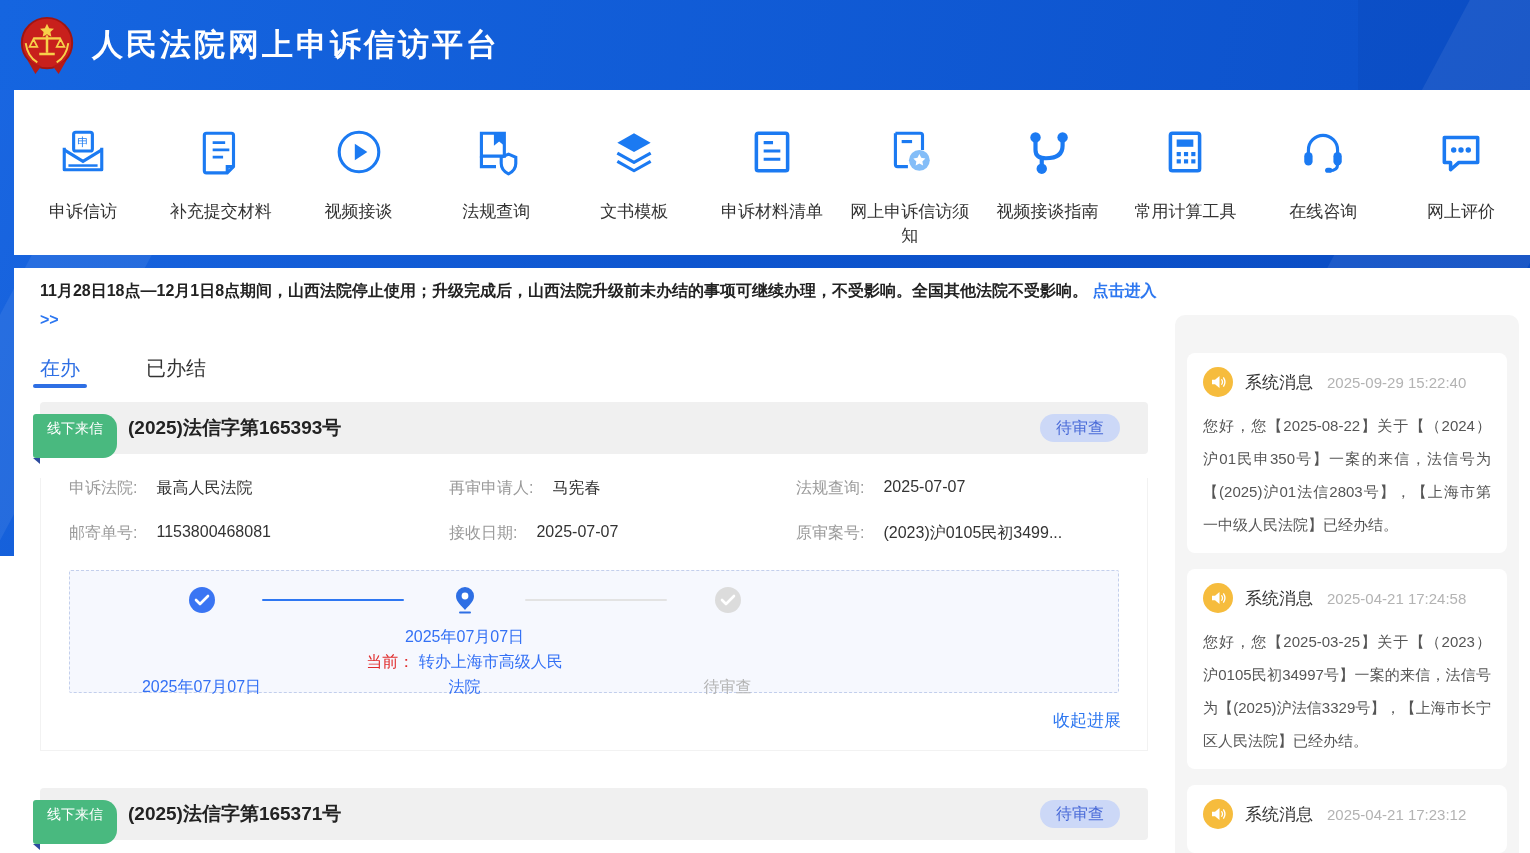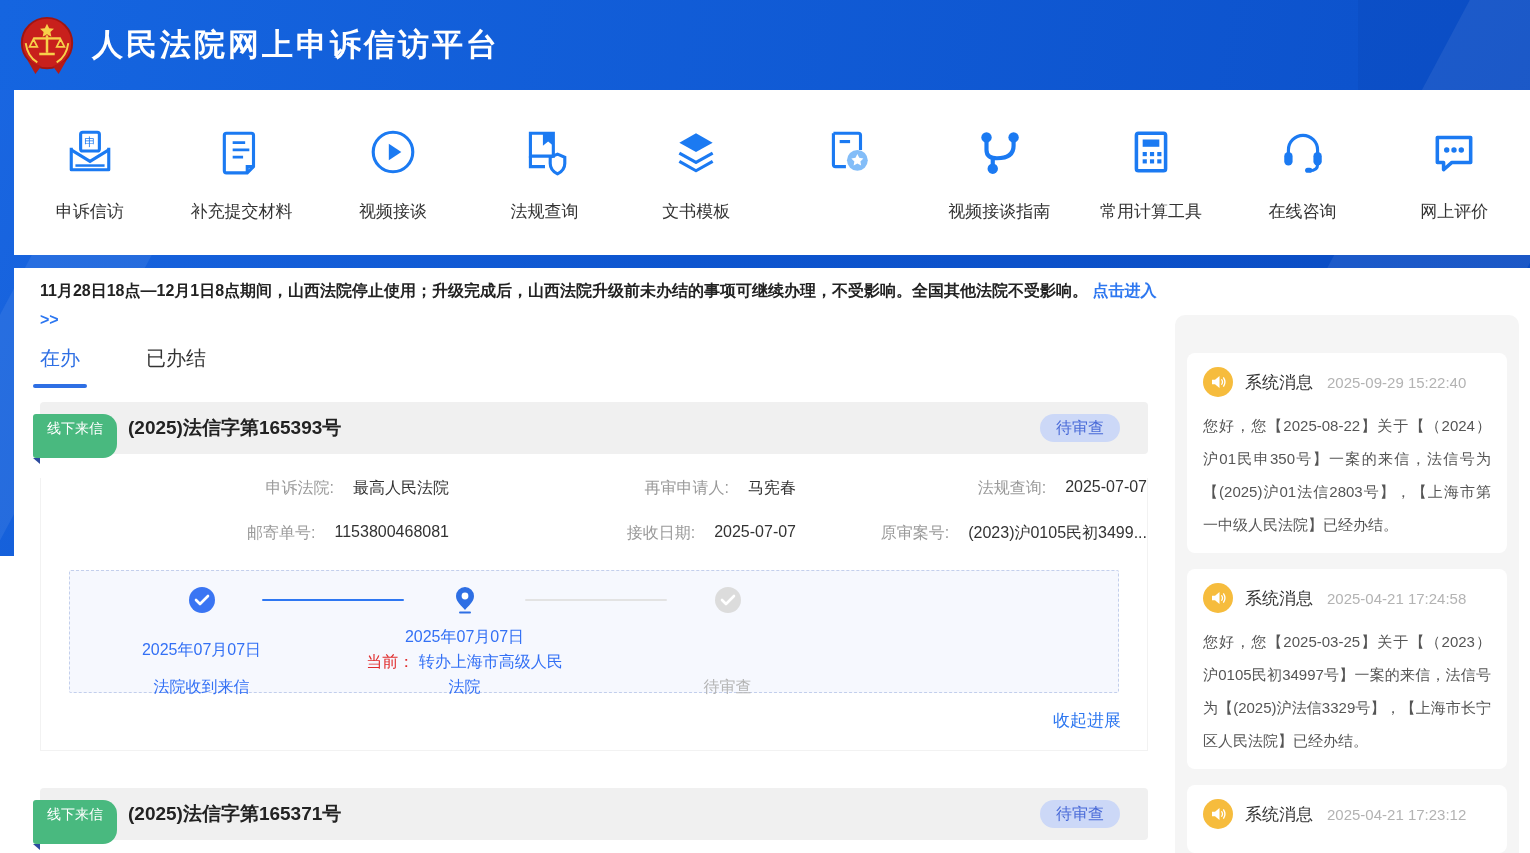--- a/index.html
+++ b/index.html
@@ -44,21 +44,21 @@
   .main {
     position:absolute; left:14px; top:268px; width:1516px; height:585px;
     background:#fff; z-index:3;
   }
   .content-left { position:absolute; left:26px; top:0; width:1124px; }
 
   .notice { padding-top:8px; font-size:16px; font-weight:bold; color:#222; line-height:29px; width:1122px; }
   .notice a { color:#2d77f0; text-decoration:none; cursor:pointer; }
 
   .tabs { margin-top:16px; display:flex; align-items:flex-end; height:38px; }
-  .tab { font-size:20px; color:#333; margin-right:66px; cursor:pointer; position:relative; padding-bottom:16px; }
+  .tab { font-size:20px; color:#333; margin-right:66px; cursor:pointer; position:relative; padding-bottom:6px; }
   .tab.active { color:#2e6fe4; }
   .tab.active::after {
     content:""; position:absolute; left:50%; transform:translateX(-50%);
     bottom:0; width:54px; height:4px; border-radius:2px; background:#2e6fe4;
   }
 
   
   .case-card { width:1108px; margin-top:14px; position:relative; }
   .case-head {
     height:52px; background:#f0f0f0; border-radius:4px; position:relative;
@@ -74,21 +74,21 @@
     border-style:solid; border-width:0 7px 6px 0;
     border-color:transparent #2c4a9e transparent transparent;
   }
   .case-title { margin-left:88px; font-size:19px; font-weight:bold; color:#222; }
   .status-pill {
     position:absolute; right:28px; top:12px; height:28px; padding:0 16px;
     background:#ccd8f7; color:#4a6bd8; font-size:16px; line-height:28px; border-radius:14px;
   }
   .case-body { background:#fff; border:1px solid #f2f2f2; border-top:none; }
   .field-row { display:flex; padding:0 0 0 28px; margin-top:24px; }
-  .field { display:flex; font-size:16px;justify-content:flex-end; }
+  .field { display:flex; font-size:16px; }
   .field .flabel { color:#9a9a9a; }
   .field .fvalue { color:#333; margin-left:19px; }
   .fc0 { width:380px; } .fc1 { width:347px; } .fc2 { flex:1; }
 
   .timeline {
     margin:26px 28px 0 28px; height:123px; background:#f6f8fe;
     border:1px dashed #c3cfec; border-radius:2px; position:relative;
   }
   .tl-grid { display:grid; grid-template-columns:repeat(4,263px); padding-top:14px; }
   .tl-step { display:flex; flex-direction:column; align-items:center;justify-content:space-between; }
@@ -199,31 +199,41 @@
     <span class="nicon">
       <svg width="50" height="50" viewBox="0 0 48 48" fill="none" stroke="#1b7af2" stroke-width="3" stroke-linejoin="round">
         <path d="M8 15 L24 6 L40 15 L24 24 Z" fill="#1b7af2" stroke="none"></path>
         <path d="M8 25 L24 34 L40 25"></path>
         <path d="M8 33 L24 42 L40 33"></path>
       </svg>
     </span>
     <span class="nlabel">文书模板</span>
   </div>
 
+  <div class="nav-item">
+    <span class="nicon">
+      <svg width="50" height="50" viewBox="0 0 48 48" fill="none" stroke="#1b7af2" stroke-width="3.4">
+        <rect x="9" y="6" width="30" height="36" rx="2"></rect>
+        <path d="M16 15 h9 M16 23 h16 M16 31 h16" stroke-width="3"></path>
+      </svg>
+    </span>
+    <span class="nlabel">申诉材料清单</span>
+  </div>
 
   <div class="nav-item">
     <span class="nicon">
       <svg width="50" height="50" viewBox="0 0 48 48" fill="none" stroke="#1b7af2" stroke-width="3">
         <path d="M10 6 h24 a2 2 0 0 1 2 2 v14"></path>
         <path d="M10 6 v30 a2 2 0 0 0 2 2 h10"></path>
         <path d="M16 14 h10"></path>
         <circle cx="33" cy="32" r="10" fill="#6db2f7" stroke="none" opacity="0.85"></circle>
         <path d="M33 26 l1.8 3.6 4 .6 -2.9 2.8 .7 4 -3.6 -1.9 -3.6 1.9 .7 -4 -2.9 -2.8 4 -.6 Z" fill="#fff" stroke="none"></path>
       </svg>
     </span>
+    <span class="nlabel">网上申诉信访须知</span>
   </div>
 
   <div class="nav-item">
     <span class="nicon">
       <svg width="50" height="50" viewBox="0 0 48 48" fill="none" stroke="#1b7af2" stroke-width="4">
         <circle cx="12" cy="10" r="5" fill="#1b7af2" stroke="none"></circle>
         <circle cx="38" cy="10" r="5" fill="#1b7af2" stroke="none"></circle>
         <circle cx="18" cy="40" r="5" fill="#1b7af2" stroke="none"></circle>
         <path d="M12 14 v8 c0 6 4 8 10 8 c8 0 16 -2 16 -12 v-4"></path>
         <path d="M18 36 v-8"></path>
@@ -333,21 +343,20 @@
           <div class="tl-line l2"></div>
           <div class="tl-grid">
             <div class="tl-step">
               <span class="tl-ic">
                 <svg width="28" height="28" viewBox="0 0 28 28">
                   <circle cx="14" cy="14" r="13" fill="#3a75f3"></circle>
                   <path d="M8 14 l4 4 l8 -8" fill="none" stroke="#fff" stroke-width="2.6" stroke-linecap="round" stroke-linejoin="round"></path>
                 </svg>
               </span>
               <div class="tl-date blue-t">2025年07月07日</div>
-              <div class="tl-text blue-t">法院收到来信</div>
             </div>
             <div class="tl-step">
               <span class="tl-ic">
                 <svg width="24" height="28" viewBox="0 0 24 28">
                   <path d="M12 1 a9 9 0 0 1 9 9 c0 6 -6 10 -9 14 c-3 -4 -9 -8 -9 -14 a9 9 0 0 1 9 -9 Z" fill="#2e6fe4"></path>
                   <circle cx="12" cy="10" r="3.4" fill="#fff"></circle>
                   <rect x="6" y="25.5" width="12" height="2" rx="1" fill="#2e6fe4"></rect>
                 </svg>
               </span>
               <div class="tl-date blue-t">2025年07月07日</div>

